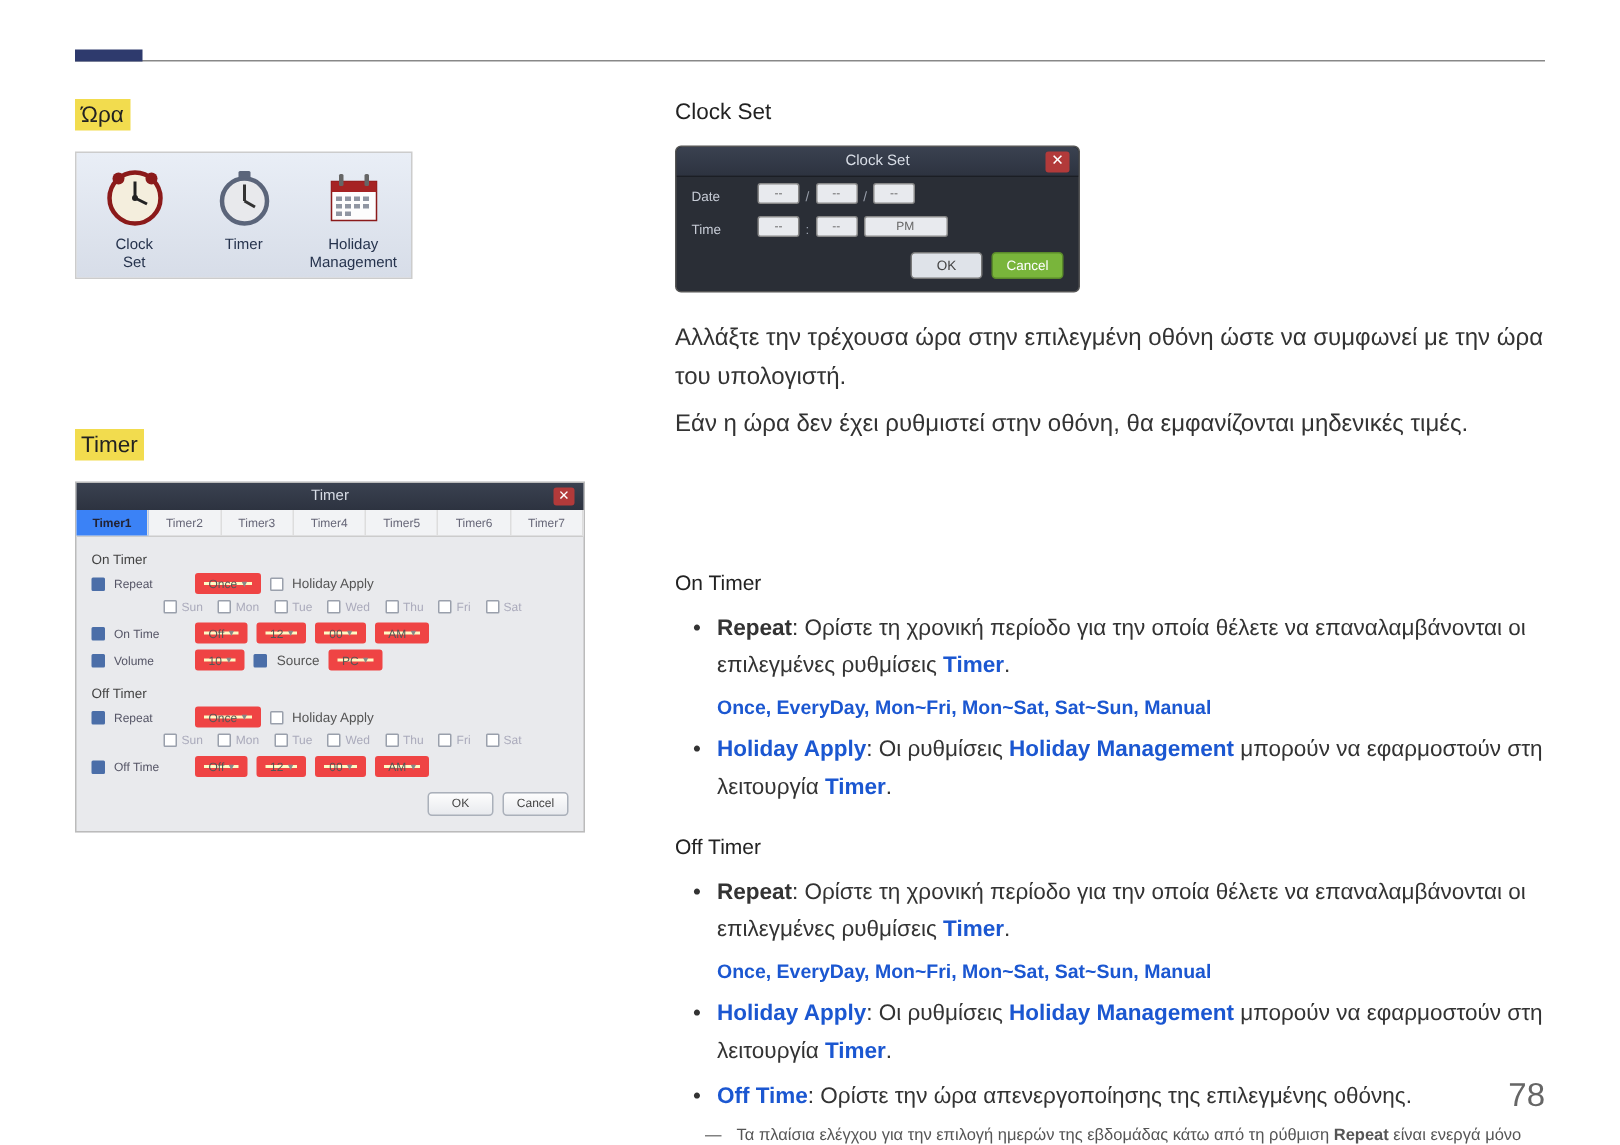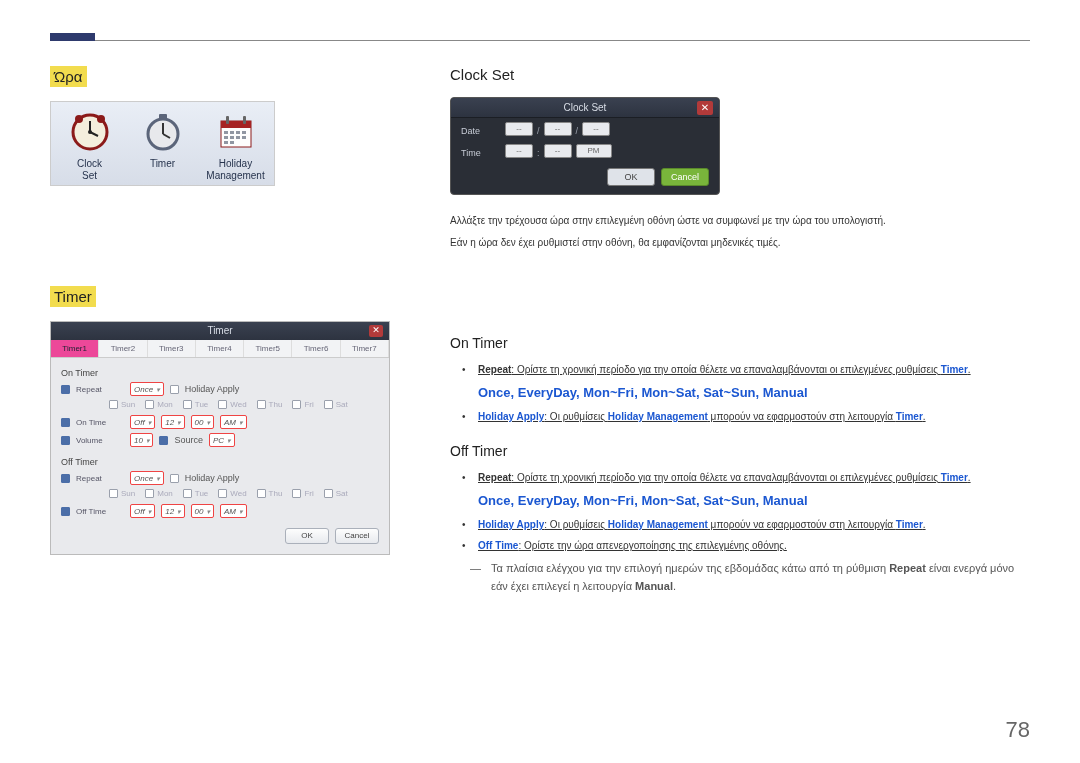--- a/index.html
+++ b/index.html
@@ -43,37 +43,36 @@
     font-size: 15px;
     color: #222;
     margin-bottom: 14px;
   }
   .subheading {
     font-size: 14px;
     color: #222;
     margin: 18px 0 10px 0;
   }
   .body-text {
-    font-size: 10px;
+    font-size: 16px;
     line-height: 1.6;
     color: #333;
     margin-bottom: 6px;
   }
   ul.bullets {
     list-style: none;
     padding-left: 20px;
   }
   ul.bullets li {
     position: relative;
-    font-size: 10px;
+    font-size: 15px;
     line-height: 1.7;
     color: #333;
     margin-bottom: 4px;
     padding-left: 8px;
-    text-decoration: underline;
   }
   ul.bullets li::before {
     content: "•";
     position: absolute;
     left: -8px;
     top: 0;
     color: #333;
   }
   .kw-blue { color: #1b57d1; font-weight: bold; }
   .kw-bold { font-weight: bold; }
@@ -221,35 +220,34 @@
     border-bottom: 1px solid #ccc;
   }
   .ss-timer .tab {
     flex: 1;
     text-align: center;
     padding: 4px 0;
     font-size: 8px;
     border-right: 1px solid #ddd;
     color: #667;
   }
-  .ss-timer .tab.active { background: #ec4899; color: #223; font-weight: normal; }
+  .ss-timer .tab.active { background: #3b82f6; color: #223; font-weight: bold; }
   .ss-timer .body { padding: 6px 10px 10px 10px; }
   .ss-timer .grp-title { font-size: 9px; color: #444; margin: 4px 0 2px 0; }
   .ss-timer .rline {
     display: flex; align-items: center; gap: 6px;
     padding: 2px 0;
   }
   .ss-timer .rlabel { width: 48px; font-size: 8px; color: #556; }
   .ss-timer .sel {
-    background: #ffffff; border: 1px solid #ef4444;
+    background: #fef9c3; border: 6px solid #ef4444;
     height: 14px; font-size: 8px; color: #555;
     padding: 0 3px; line-height: 13px;
     display: inline-flex; align-items: center; gap: 3px;
     border-radius: 2px;
-    font-style: italic;
   }
   .ss-timer .sel .caret { font-size: 7px; color: #888; }
   .ss-timer .chk { display: inline-block; width: 9px; height: 9px; border: 1px solid #9aa0ac; background: #fff; border-radius: 1px; }
   .ss-timer .chk.filled { background: #4b6ea8; border-color: #4b6ea8; }
   .ss-timer .dayrow { display: flex; gap: 10px; padding: 2px 0 4px 48px; font-size: 8px; color: #aab; }
   .ss-timer .dayrow span { display: inline-flex; align-items: flex-start; gap: 3px; }
   .ss-timer .btnrow {
     display: flex; justify-content: flex-end; gap: 6px;
     padding: 8px 0 0 0;
   }
@@ -506,21 +504,21 @@
         <span class="sep">/</span>
         <span class="fld">--</span>
         <span class="sep">/</span>
         <span class="fld">--</span>
       </div>
       <div class="row">
         <span class="lbl">Time</span>
         <span class="fld">--</span>
         <span class="sep">:</span>
         <span class="fld">--</span>
-        <span class="fld" style="width:36px">PM</span>
+        <span class="fld" style="width:56px">PM</span>
       </div>
       <div class="btnrow">
         <div class="btn ok">OK</div>
         <div class="btn cancel">Cancel</div>
       </div>
     </div>
 
     <p class="body-text">Αλλάξτε την τρέχουσα ώρα στην επιλεγμένη οθόνη ώστε να συμφωνεί με την ώρα του υπολογιστή.</p>
     <p class="body-text">Εάν η ώρα δεν έχει ρυθμιστεί στην οθόνη, θα εμφανίζονται μηδενικές τιμές.</p>
 

